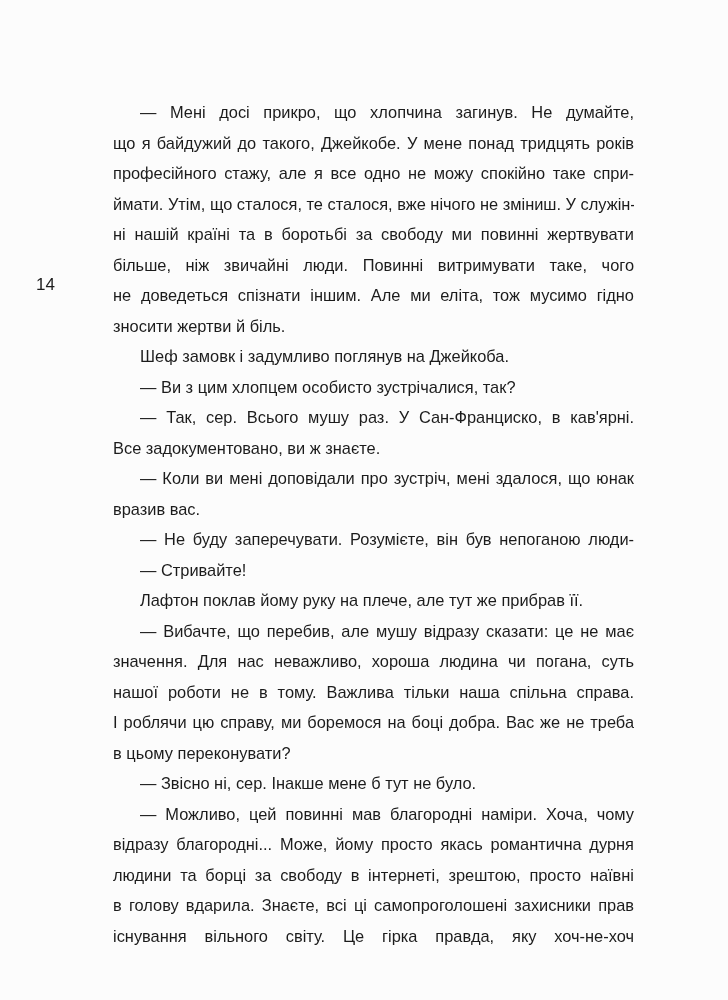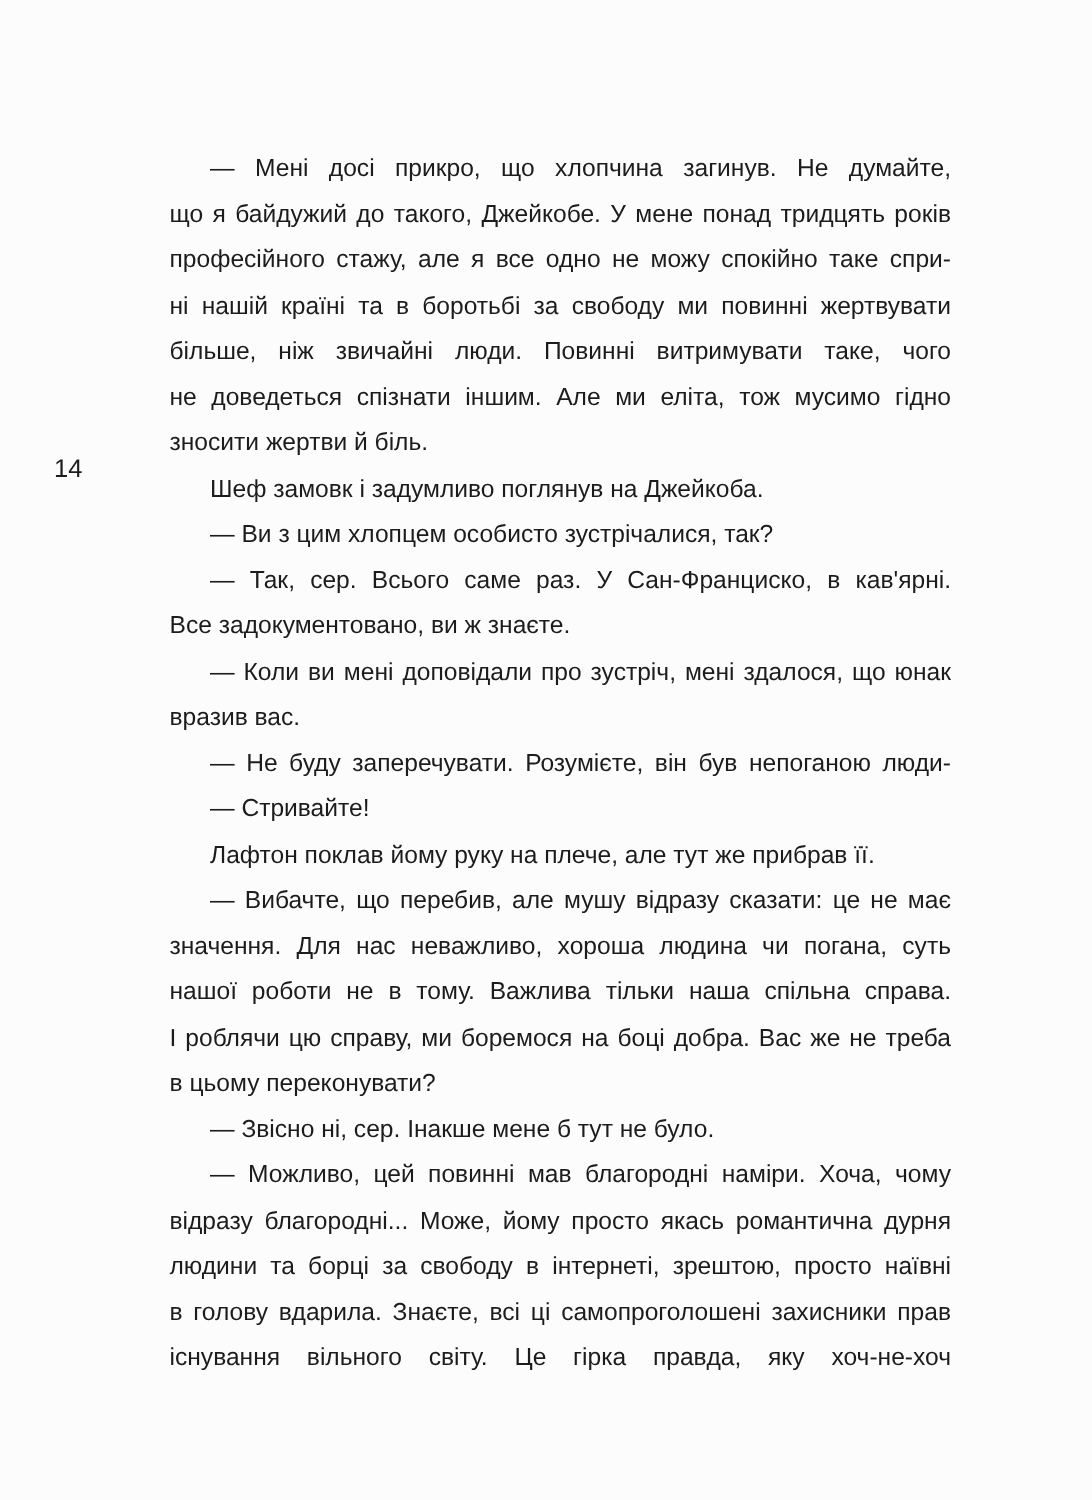--- a/index.html
+++ b/index.html
@@ -30,39 +30,39 @@
     overflow: hidden;
   }
   .line.last { text-align-last: left; }
   .line.indent { padding-left: 27px; }
   .page-number {
     position: absolute;
     left: 36px; top: 270px;
     font-size: 17px;
     line-height: 30px;
     color: #1c1c1c;
-    margin-top: 28px;
   }
 </style>
 </head>
 <body>
 
 <div class="page">
   <div class="page-number">14</div>
   <div class="text-block" id="text-block">
       <div class="line indent">— Мені досі прикро, що хлопчина загинув. Не думайте,</div>
       <div class="line">що я байдужий до такого, Джейкобе. У мене понад тридцять років</div>
       <div class="line">професійного стажу, але я все одно не можу спокійно таке спри-</div>
+      <div class="line">ймати. Утім, що сталося, те сталося, вже нічого не зміниш. У служін-</div>
       <div class="line">ні нашій країні та в боротьбі за свободу ми повинні жертвувати</div>
       <div class="line">більше, ніж звичайні люди. Повинні витримувати таке, чого</div>
       <div class="line">не доведеться спізнати іншим. Але ми еліта, тож мусимо гідно</div>
       <div class="line last">зносити жертви й біль.</div>
       <div class="line indent last">Шеф замовк і задумливо поглянув на Джейкоба.</div>
       <div class="line indent last">— Ви з цим хлопцем особисто зустрічалися, так?</div>
-      <div class="line indent">— Так, сер. Всього саме раз. У Сан-Франциско, в кав'ярні.</div>
+      <div class="line indent">— Так, сер. Всього мушу раз. У Сан-Франциско, в кав'ярні.</div>
       <div class="line last">Все задокументовано, ви ж знаєте.</div>
       <div class="line indent">— Коли ви мені доповідали про зустріч, мені здалося, що юнак</div>
       <div class="line last">вразив вас.</div>
       <div class="line indent">— Не буду заперечувати. Розумієте, він був непоганою люди-</div>
       <div class="line indent last">— Стривайте!</div>
       <div class="line indent last">Лафтон поклав йому руку на плече, але тут же прибрав її.</div>
       <div class="line indent">— Вибачте, що перебив, але мушу відразу сказати: це не має</div>
       <div class="line">значення. Для нас неважливо, хороша людина чи погана, суть</div>
       <div class="line">нашої роботи не в тому. Важлива тільки наша спільна справа.</div>
       <div class="line">І роблячи цю справу, ми боремося на боці добра. Вас же не треба</div>

